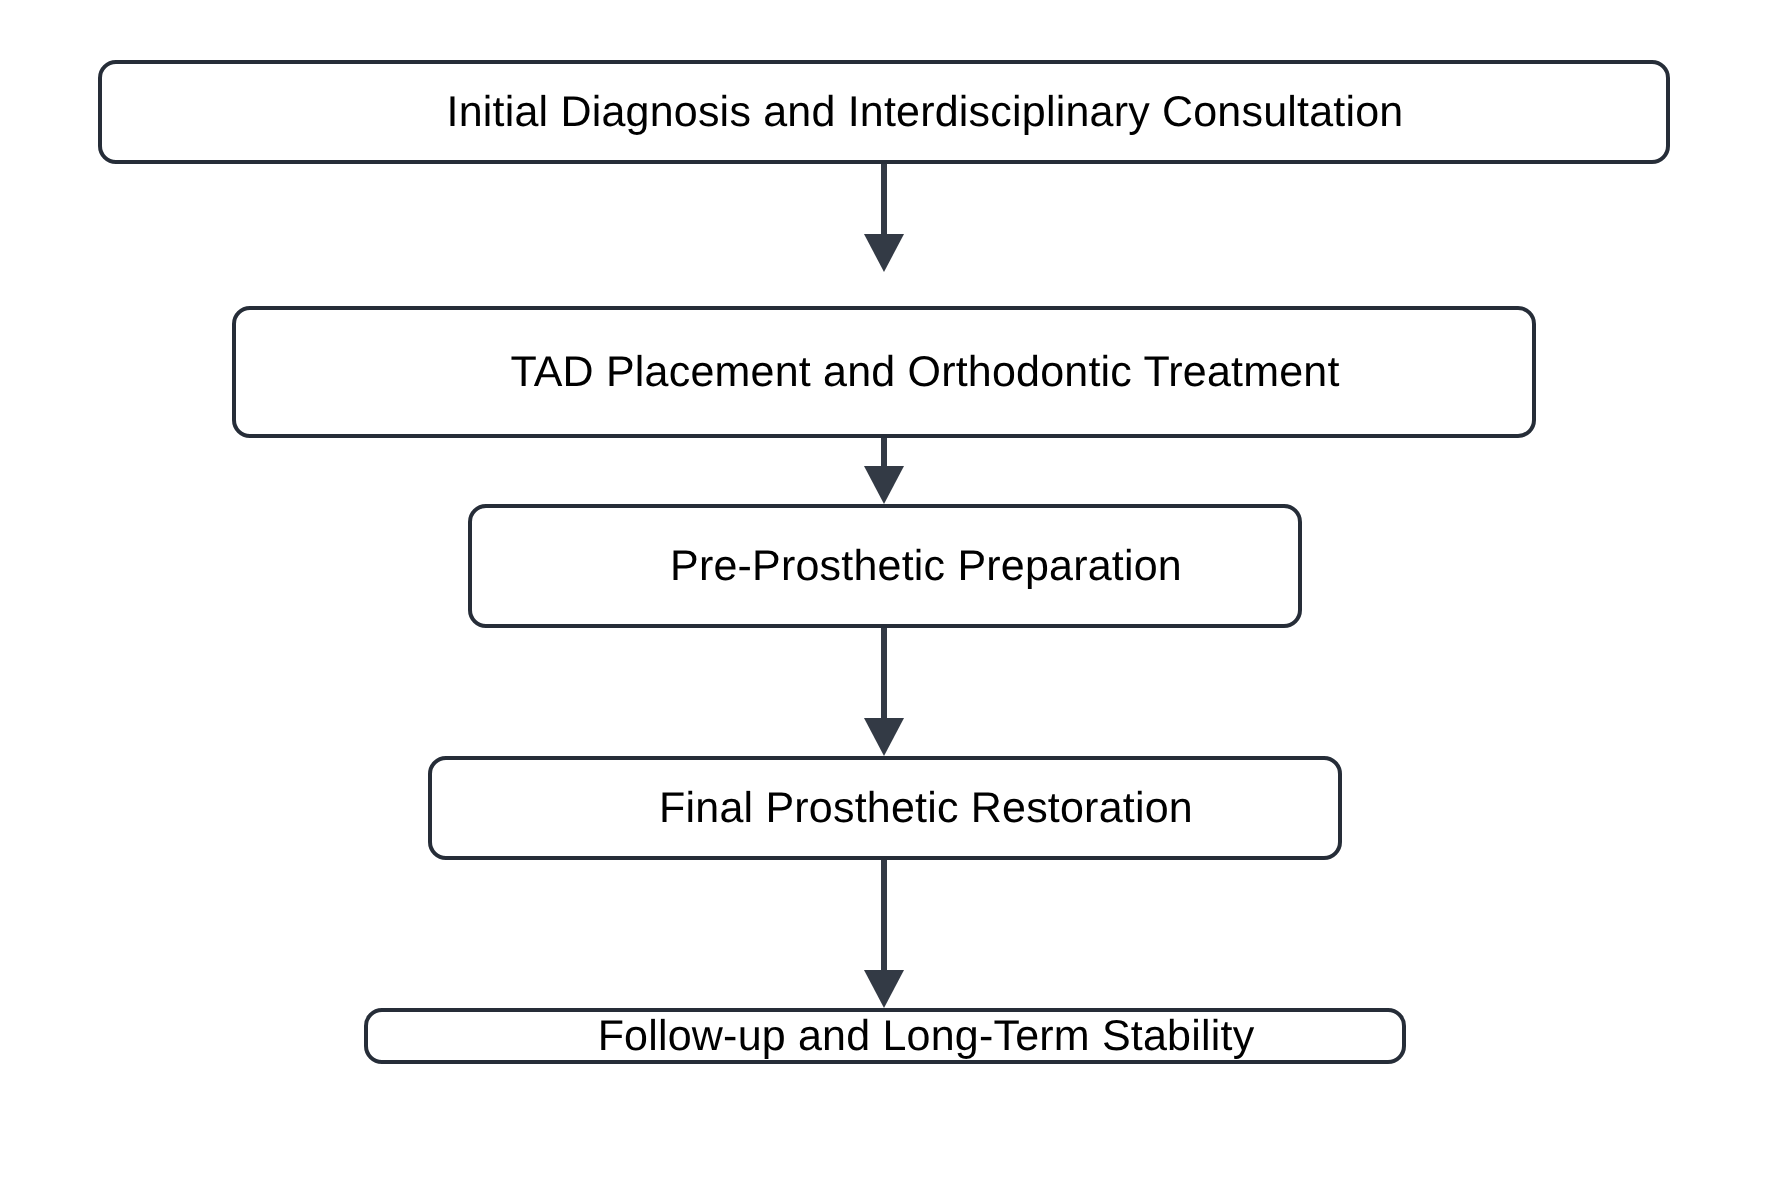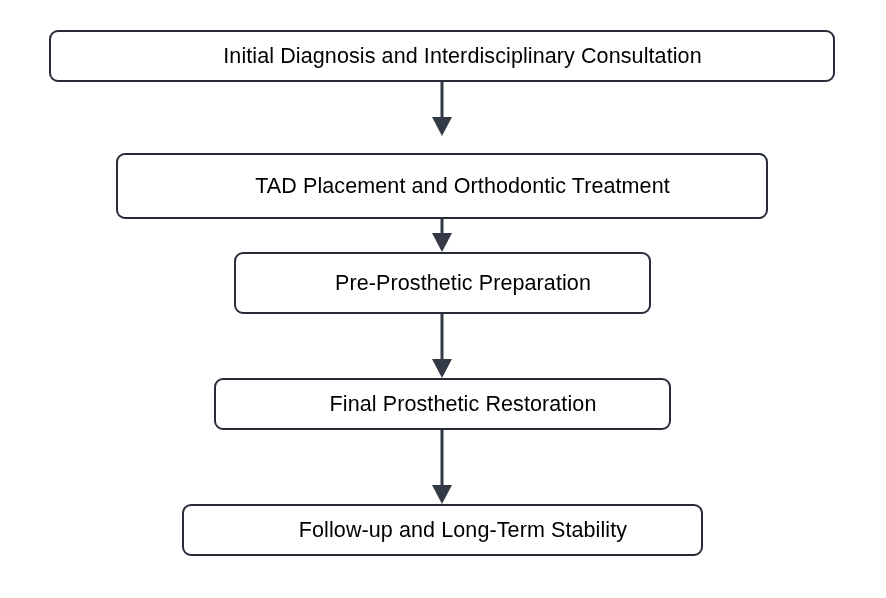--- a/index.html
+++ b/index.html
@@ -82,17 +82,17 @@
   </div>
 
   <div class="node" style="left:234px; top:252px; width:417px; height:62px;">
     <span class="node-label">Pre-Prosthetic Preparation</span>
   </div>
 
   <div class="node" style="left:214px; top:378px; width:457px; height:52px;">
     <span class="node-label">Final Prosthetic Restoration</span>
   </div>
 
-  <div class="node" style="left:182px; top:504px; width:521px; height:52px;">
+  <div class="node" style="left:182px; top:504px; width:521px; height:28px;">
     <span class="node-label">Follow-up and Long-Term Stability</span>
   </div>
 
 </div>
 
 </body></html>

